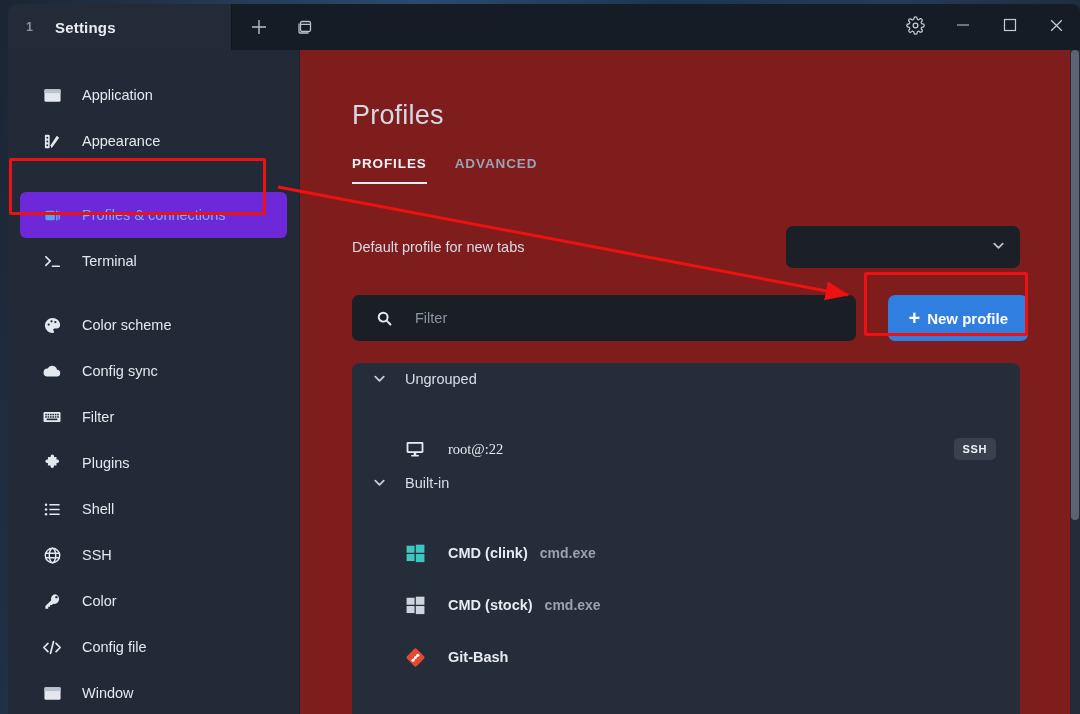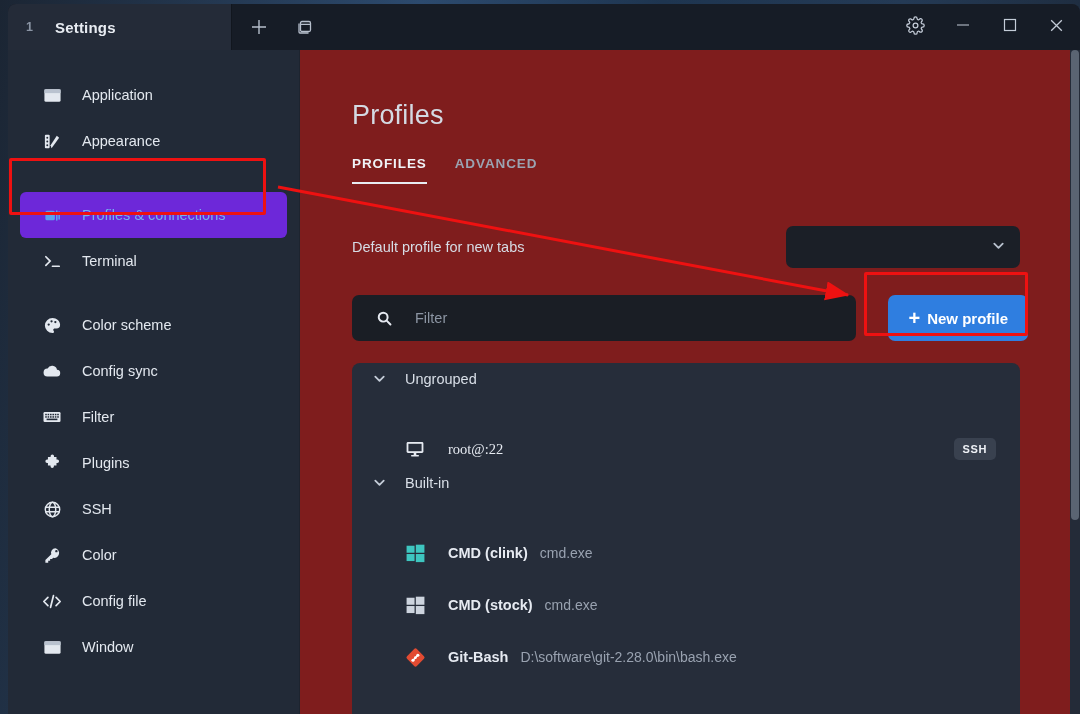--- a/index.html
+++ b/index.html
@@ -245,21 +245,21 @@
   .profile-row {
     height: 52px;
     display: flex;
     align-items: center;
     padding: 0 24px 0 52px;
     gap: 22px;
   }
   .p-icon { width: 22px; height: 22px; flex: 0 0 22px; display: flex; align-items: center; justify-content: center; }
   .p-name { color: #e6eaf1; font-size: 14.5px; font-weight: bold; }
   .p-name.plain { font-weight: normal; font-family: Liberation Serif, serif; }
-  .p-sub { color: #99a2b0; font-size: 14px; margin-left: -10px; }
+  .p-sub { color: #99a2b0; font-size: 14px; margin-left: -10px; font-weight: bold; }
   .p-badge {
     margin-left: auto;
     background: #39414f;
     color: #eef1f6;
     font-size: 11px;
     font-weight: bold;
     letter-spacing: .6px;
     padding: 5px 9px;
     border-radius: 5px;
   }
@@ -454,20 +454,35 @@
 
       <div class="nav-item">
         <span class="nic">
           <svg width="19" height="19" viewBox="0 0 20 20">
               <path d="M8 2.2a1.8 1.8 0 0 1 3.6 0v.9h2.6v2.7h.9a1.8 1.8 0 1 1 0 3.6h-.9v2.7h-2.7v.9a1.8 1.8 0 1 1-3.6 0v-.9H5.2V9.4h-.9a1.8 1.8 0 1 1 0-3.6h.9V3.1H8z" fill="#e3e8ef"></path>
             </svg>
         </span>
         <span>Plugins</span>
       </div>
 
+      <div class="nav-item">
+        <span class="nic">
+          <svg width="19" height="19" viewBox="0 0 20 20">
+              <g fill="#e3e8ef">
+                <circle cx="3.2" cy="5" r="1.3"></circle>
+                <circle cx="3.2" cy="10" r="1.3"></circle>
+                <circle cx="3.2" cy="15" r="1.3"></circle>
+                <rect x="6.6" y="4.1" width="11" height="1.8" rx=".7"></rect>
+                <rect x="6.6" y="9.1" width="11" height="1.8" rx=".7"></rect>
+                <rect x="6.6" y="14.1" width="11" height="1.8" rx=".7"></rect>
+              </g>
+            </svg>
+        </span>
+        <span>Shell</span>
+      </div>
 
       <div class="nav-item">
         <span class="nic">
           <svg width="19" height="19" viewBox="0 0 20 20" fill="none" stroke="#e3e8ef" stroke-width="1.5">
               <circle cx="10" cy="10" r="7.6"></circle>
               <ellipse cx="10" cy="10" rx="3.4" ry="7.6"></ellipse>
               <path d="M2.8 7.6h14.4M2.8 12.4h14.4"></path>
             </svg>
         </span>
         <span>SSH</span>
@@ -611,21 +626,20 @@
                 <rect x="3.4" y="3.4" width="13.2" height="13.2" rx="1.8" transform="rotate(45 10 10)" fill="#e24b32"></rect>
                 <g stroke="#ffffff" stroke-width="1.5" stroke-linecap="round" fill="none">
                   <path d="M7.6 12.6L12 8.1"></path>
                 </g>
                 <circle cx="12.2" cy="7.9" r="1.5" fill="#ffffff"></circle>
                 <circle cx="7.6" cy="12.6" r="1.5" fill="#ffffff"></circle>
                 <circle cx="9.9" cy="10.2" r="1.3" fill="#ffffff"></circle>
               </svg>
             </span>
             <span class="p-name">Git-Bash</span>
-            <span class="p-sub">D:\software\git-2.28.0\bin\bash.exe</span>
           </div>
 
         </div>
       </div>
 
       <div id="vscroll">
         <div id="vthumb"></div>
       </div>
     </div>
   </div>

